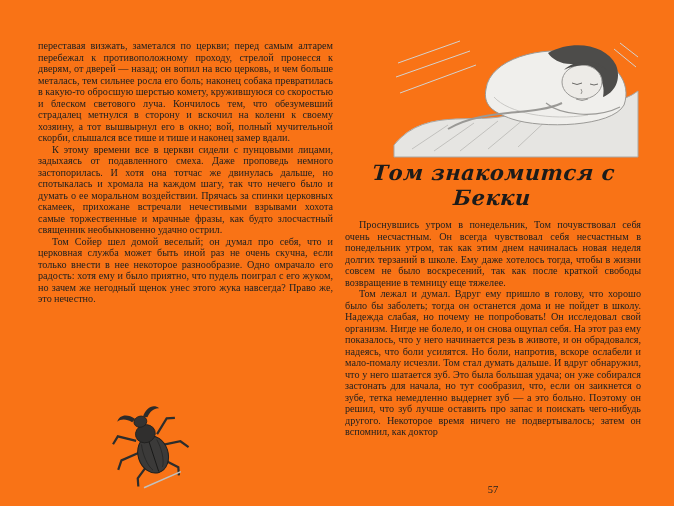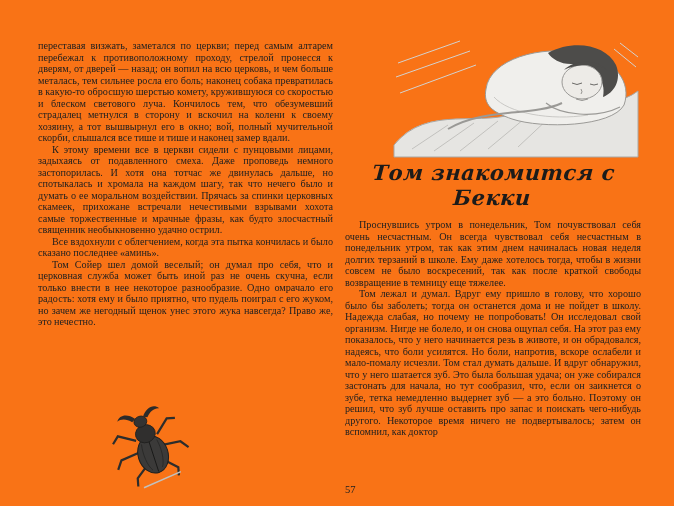--- a/index.html
+++ b/index.html
@@ -68,33 +68,33 @@
     transform: skewX(-4deg);
     letter-spacing: 0.5px;
     color: #1c1b1a;
   }
 
   .page-number {
     position: absolute;
     top: 484px;
     left: 0;
     width: 100%;
+    text-align: center;
     font-size: 10.5px;
   }
 </style>
 </head>
 <body>
 
 <div class="spread">
 
   <div class="page page-left">
     <div class="body-text">
       <p class="no-indent">переставая визжать, заметался по церкви; перед самым алтарем перебежал к противоположному проходу, стрелой пронесся к дверям, от дверей — назад; он вопил на всю церковь, и чем больше металась, тем сильнее росла его боль; наконец собака превратилась в какую-то обросшую шерстью комету, кружившуюся со скоростью и блеском светового луча. Кончилось тем, что обезумевший страдалец метнулся в сторону и вскочил на колени к своему хозяину, а тот вышвырнул его в окно; вой, полный мучительной скорби, слышался все тише и тише и наконец замер вдали.</p>
       <p>К этому времени все в церкви сидели с пунцовыми лицами, задыхаясь от подавленного смеха. Даже проповедь немного застопорилась. И хотя она тотчас же двинулась дальше, но спотыкалась и хромала на каждом шагу, так что нечего было и думать о ее моральном воздействии. Прячась за спинки церковных скамеек, прихожане встречали нечестивыми взрывами хохота самые торжественные и мрачные фразы, как будто злосчастный священник необыкновенно удачно острил.</p>
-      <p>Все вздохнули с облегчением, когда эта пытка кончилась и было сказано последнее «аминь».</p>
       <p>Том Сойер шел домой веселый; он думал про себя, что и церковная служба может быть иной раз не очень скучна, если только внести в нее некоторое разнообразие. Одно омрачало его радость: хотя ему и было приятно, что пудель поиграл с его жуком, но зачем же негодный щенок унес этого жука навсегда? Право же, это нечестно.</p>
     </div>
 
     <div class="beetle-wrap">
       <svg width="92" height="84" viewBox="0 0 92 84">
         <g transform="rotate(-18 46 42)">
 
           <path d="M35,31 L19,21 L12,27" stroke="#2d2d2c" stroke-width="2.2" fill="none"></path>
           <path d="M34,43 L15,45 L9,53" stroke="#2d2d2c" stroke-width="2.2" fill="none"></path>
           <path d="M39,57 L25,67 L23,75" stroke="#2d2d2c" stroke-width="2.2" fill="none"></path>

